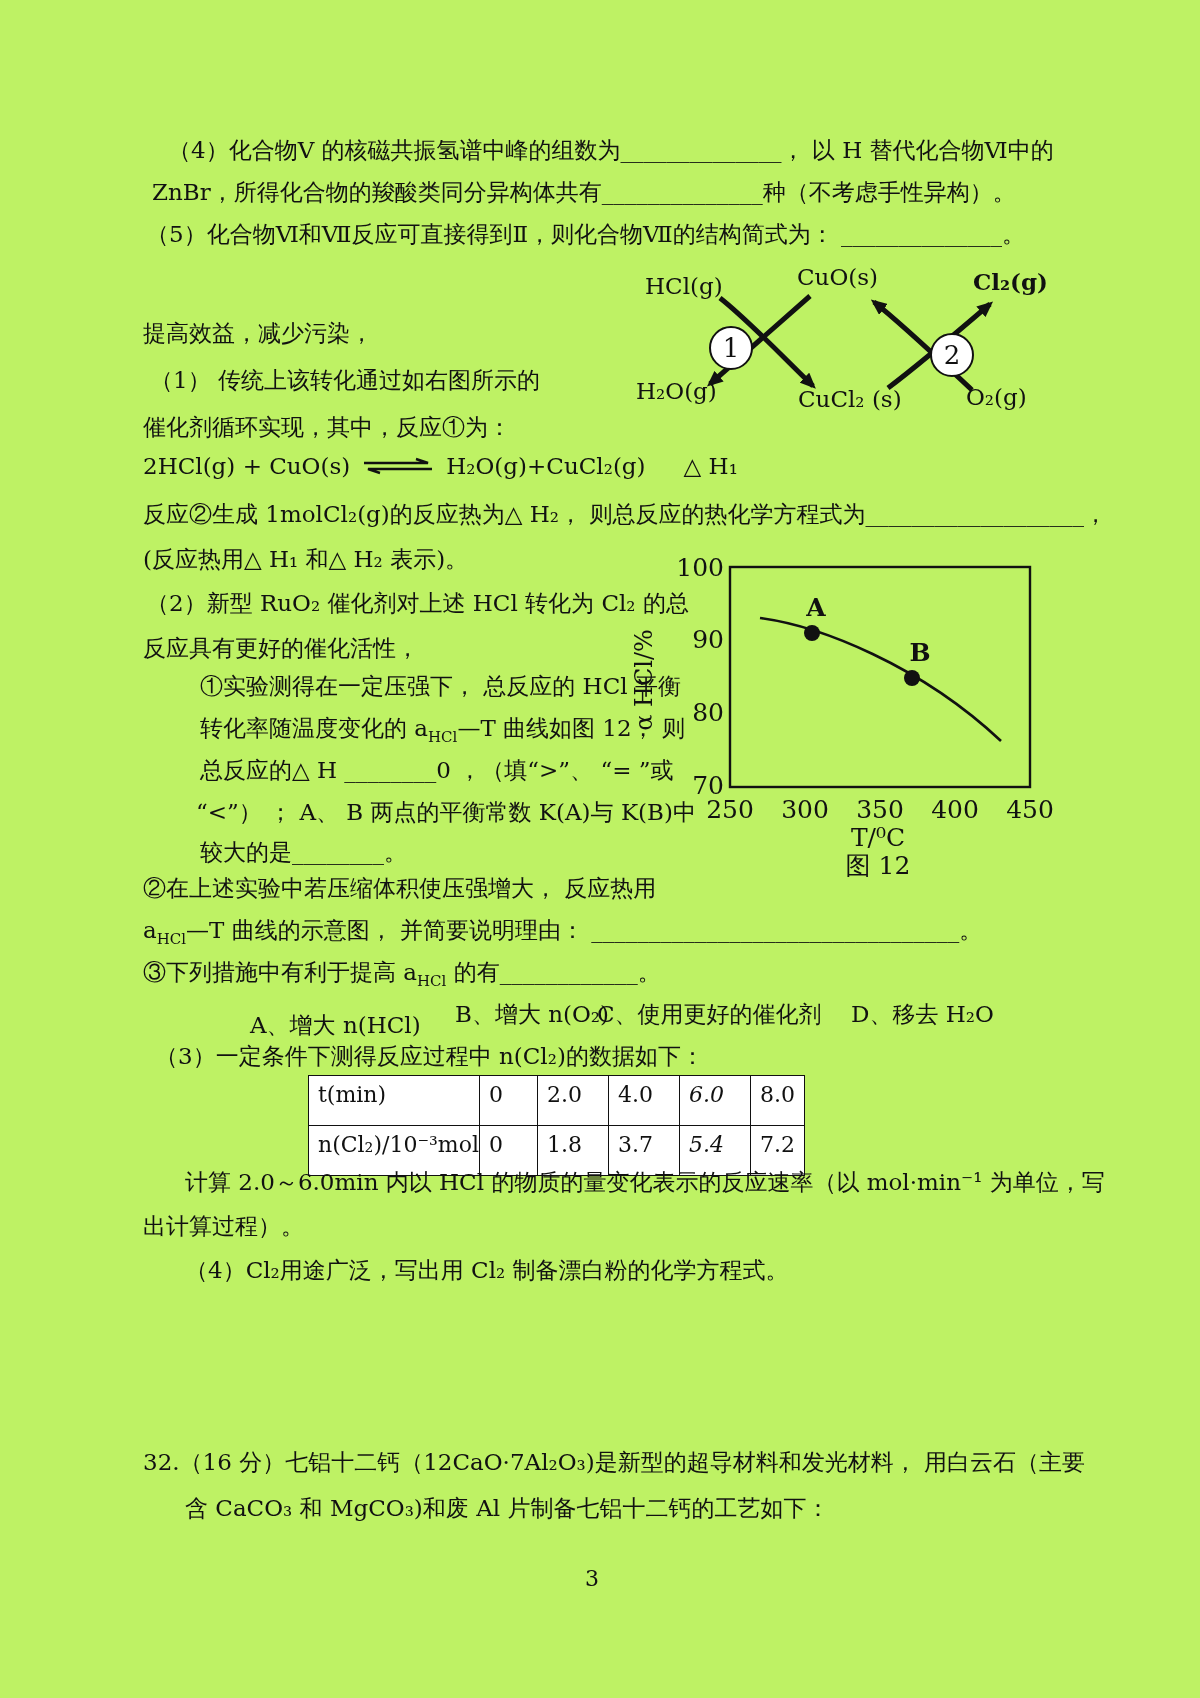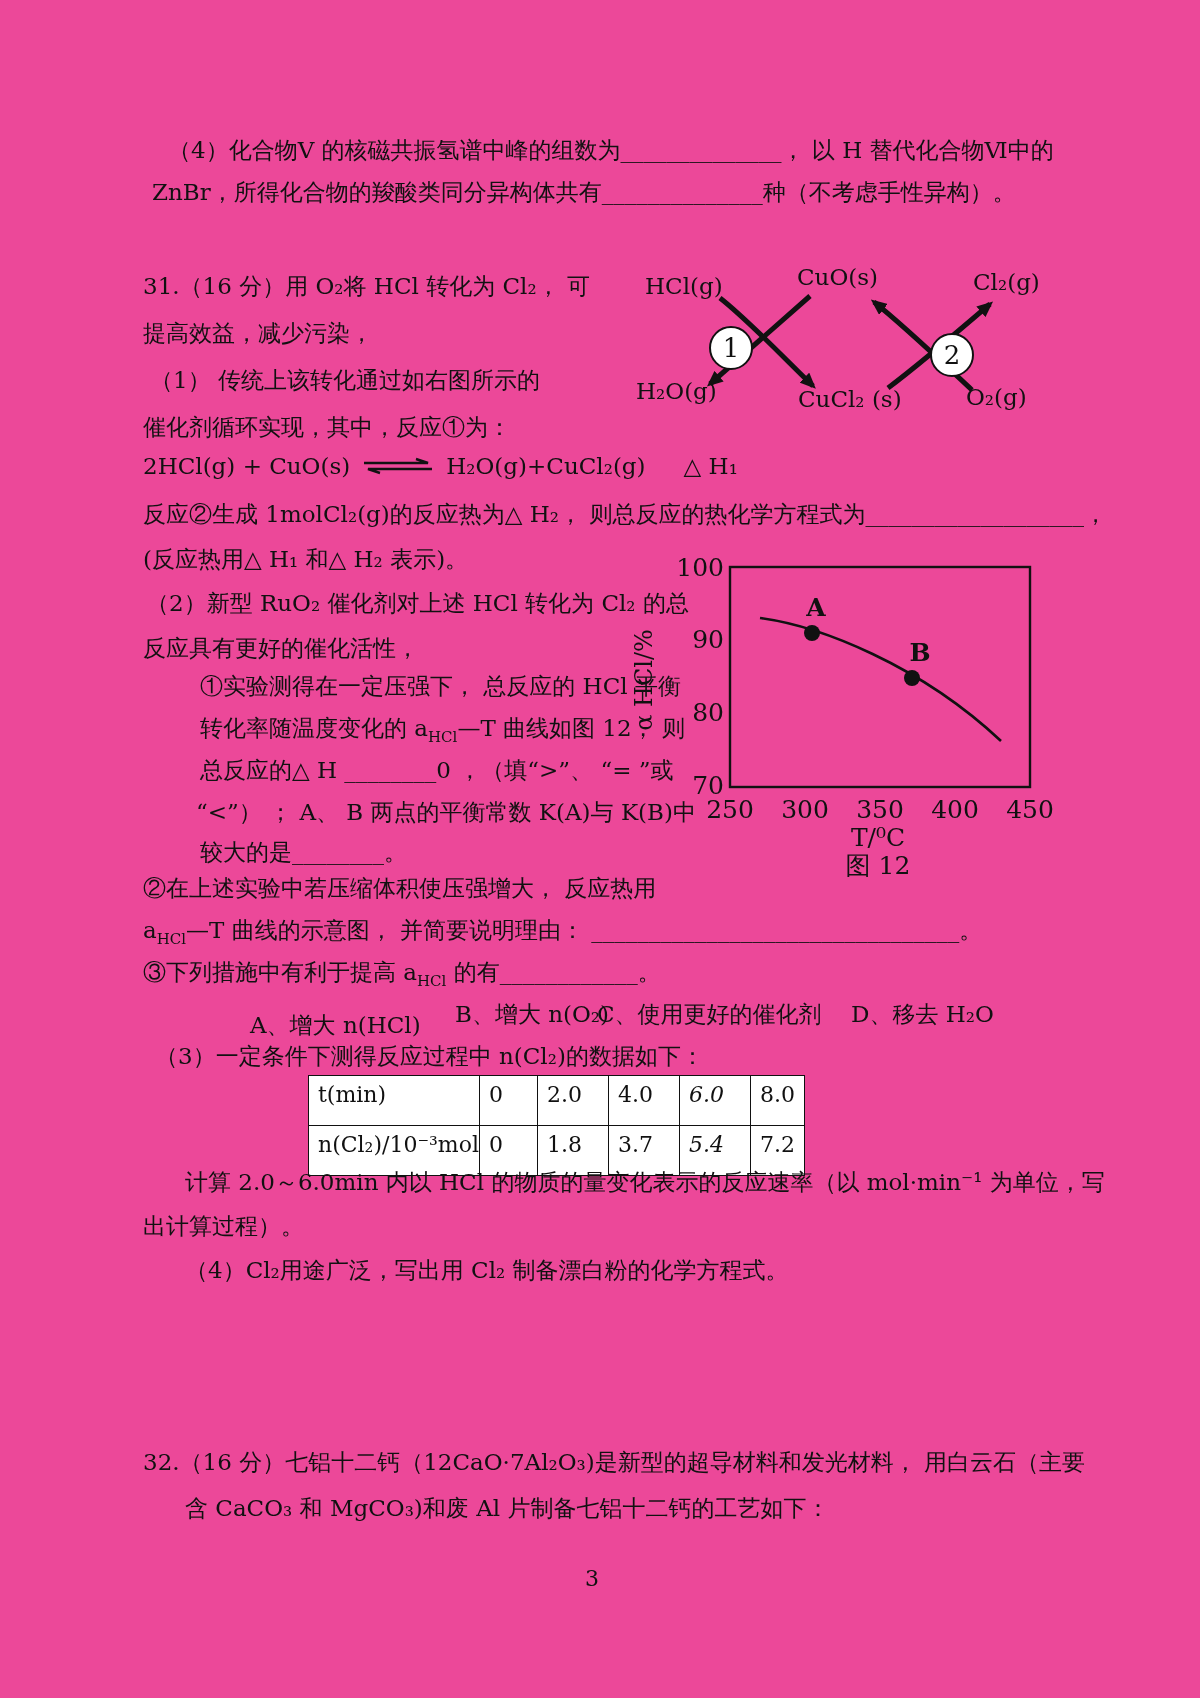--- a/index.html
+++ b/index.html
@@ -1,18 +1,18 @@
 <!DOCTYPE html>
 <html><head>
 <meta charset="utf-8">
 <style>
   html,body{margin:0;padding:0;background:#888;}
   #page{
     position:relative;width:1200px;height:1698px;margin:0 auto;
-    background:#ec4899;color:#111;
+    background:#bef264;color:#111;
     font-family:"DejaVu Serif","Liberation Serif",serif;
     font-size:23px;overflow:hidden;
   }
   .ln{position:absolute;white-space:nowrap;line-height:1.25;}
   .sub{font-size:15px;vertical-align:-6px;}
   .eqrow{display:flex;align-items:center;gap:8px;}
   .eq-arrow{display:inline-block;}
   .delta{margin-left:30px;}
   
   #qtable{position:absolute;left:308px;top:1075px;border-collapse:collapse;}
@@ -24,29 +24,29 @@
   svg text{font-family:"DejaVu Serif","Liberation Serif",serif;fill:#111;}
   .pageno{position:absolute;left:585px;top:1566px;font-size:22px;}
 </style>
 </head>
 <body>
 
 <div id="page">
 
   <div class="ln" style="left:168px;top:136px;">（4）化合物Ⅴ 的核磁共振氢谱中峰的组数为______________，  以  H  替代化合物Ⅵ中的</div>
   <div class="ln" style="left:152px;top:178px;">ZnBr，所得化合物的羧酸类同分异构体共有______________种（不考虑手性异构）。</div>
+  <div class="ln" style="left:146px;top:220px;">（5）化合物Ⅵ和Ⅶ反应可直接得到Ⅱ，则化合物Ⅶ的结构简式为： ______________。</div>
 
-  <div class="ln" style="left:143px;top:272px;">31.（16 分）用 O₂将 HCl 转化为 Cl₂，  可</div>
   <div class="ln" style="left:143px;top:319px;">提高效益，减少污染，</div>
   <div class="ln" style="left:150px;top:366px;">（1）    传统上该转化通过如右图所示的</div>
   <div class="ln" style="left:143px;top:413px;">催化剂循环实现，其中，反应①为：</div>
 
   <div class="ln" style="left:645px;top:272px;">HCl(g)</div>
   <div class="ln" style="left:797px;top:263px;">CuO(s)</div>
-  <div class="ln" style="left:973px;top:268px;">Cl₂(g)</div>
+  <div class="ln" style="left:973px;top:268px;font-weight:bold;">Cl₂(g)</div>
   <div class="ln" style="left:636px;top:377px;">H₂O(g)</div>
   <div class="ln" style="left:798px;top:385px;">CuCl₂ (s)</div>
   <div class="ln" style="left:966px;top:383px;">O₂(g)</div>
 
   <svg style="position:absolute;left:630px;top:258px;" width="420" height="165" viewBox="0 0 420 165">
     <defs>
       <marker id="ah" markerUnits="userSpaceOnUse" markerWidth="16" markerHeight="14" refX="12" refY="7" orient="auto">
         <path d="M0,0 L16,7 L0,14 z" fill="#111"></path>
       </marker>
     </defs>

